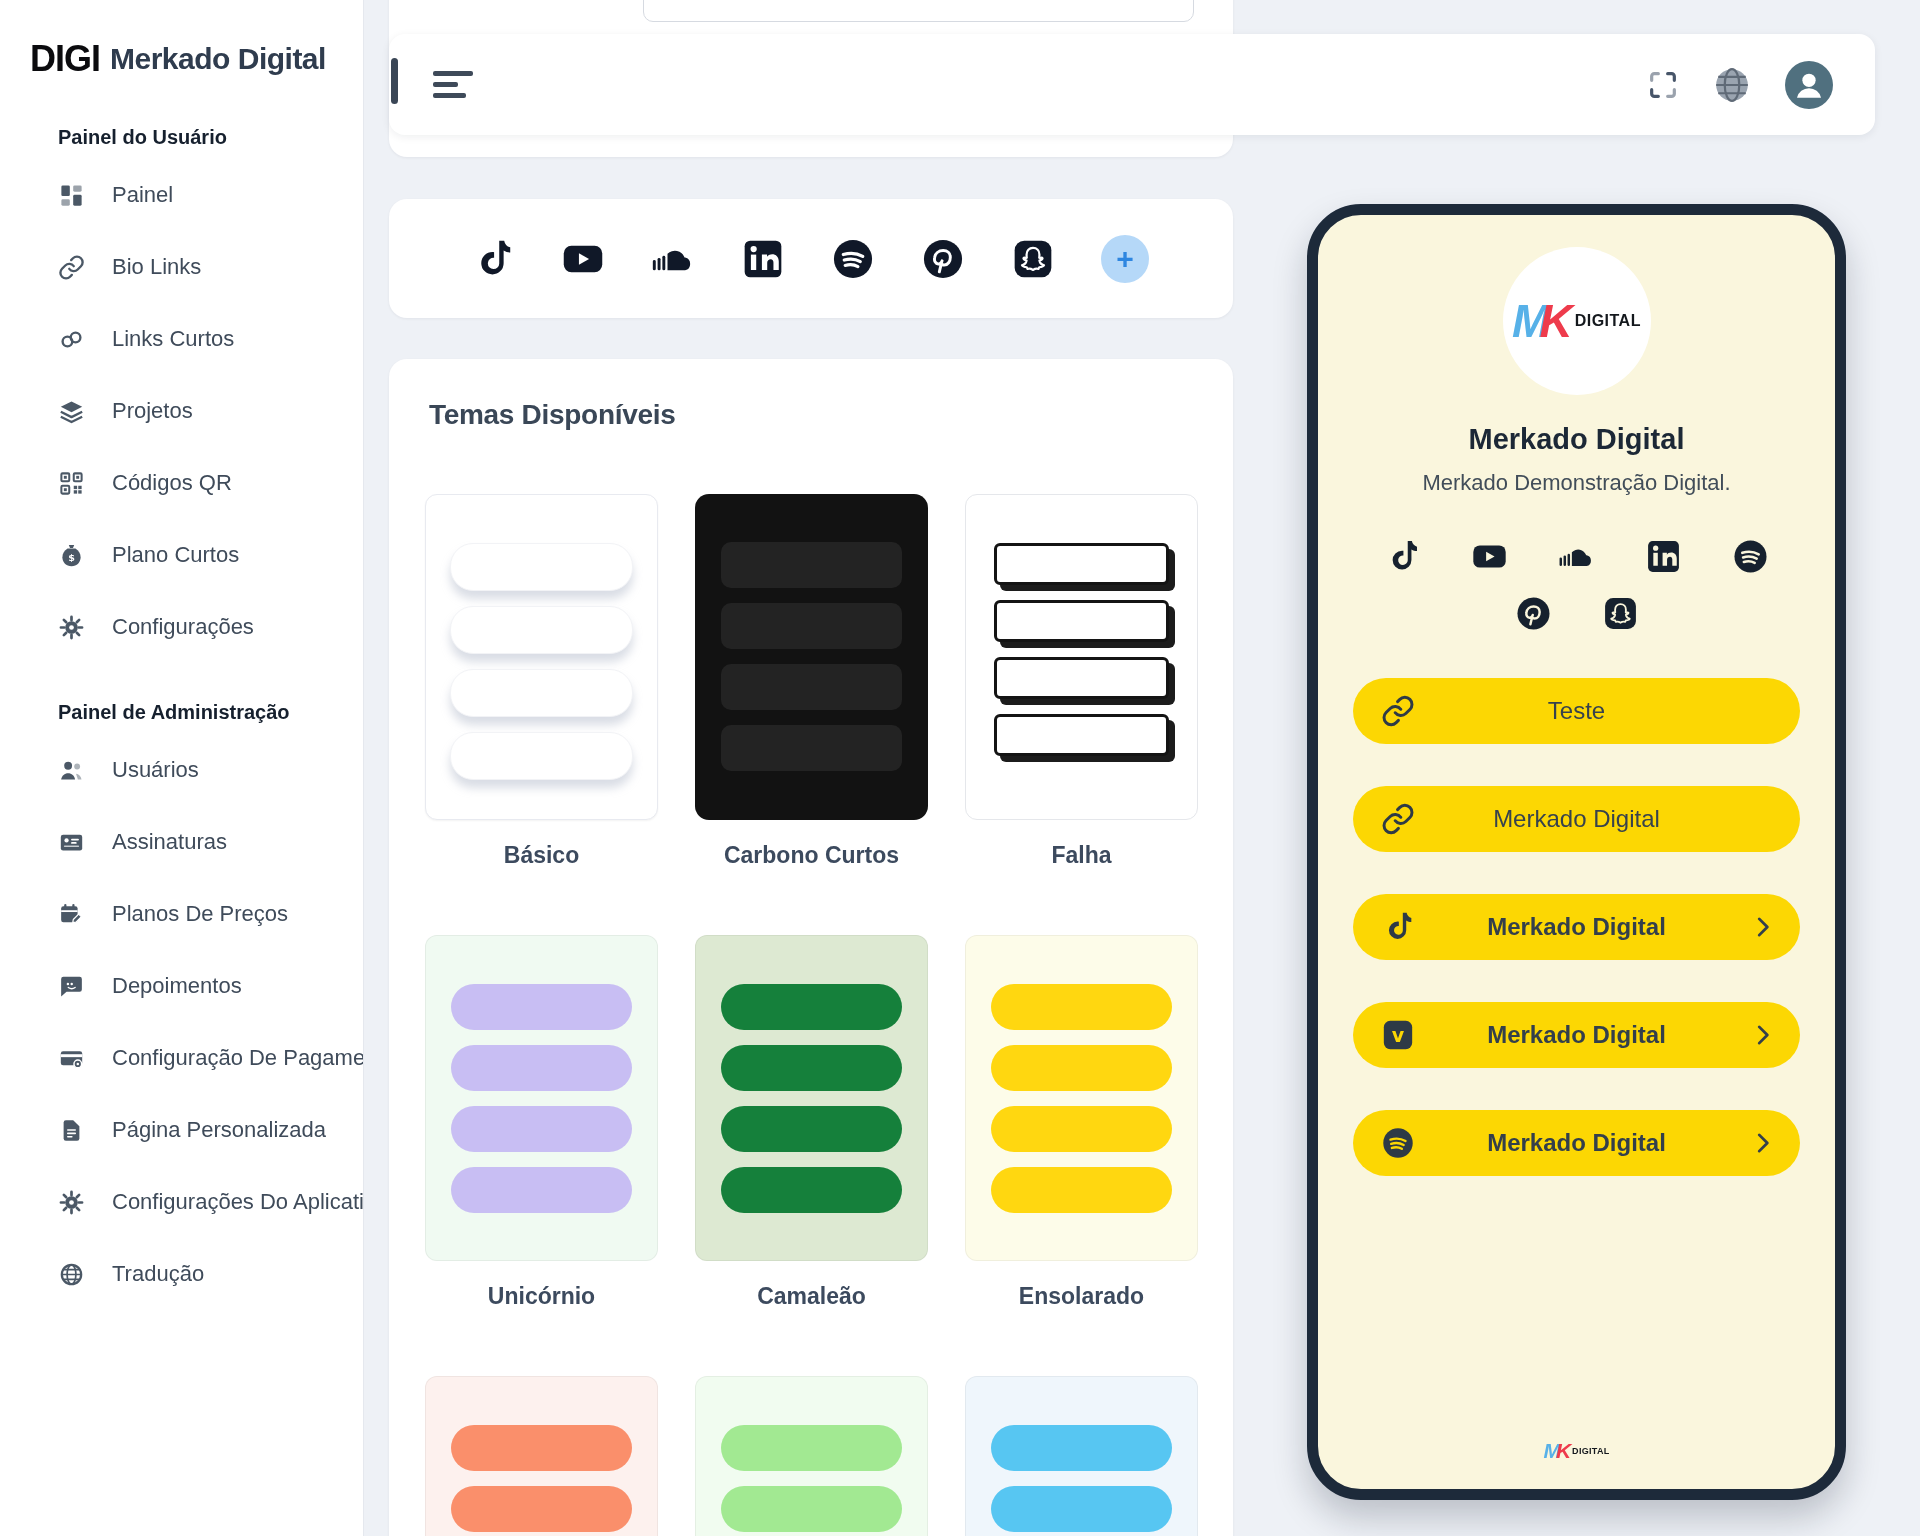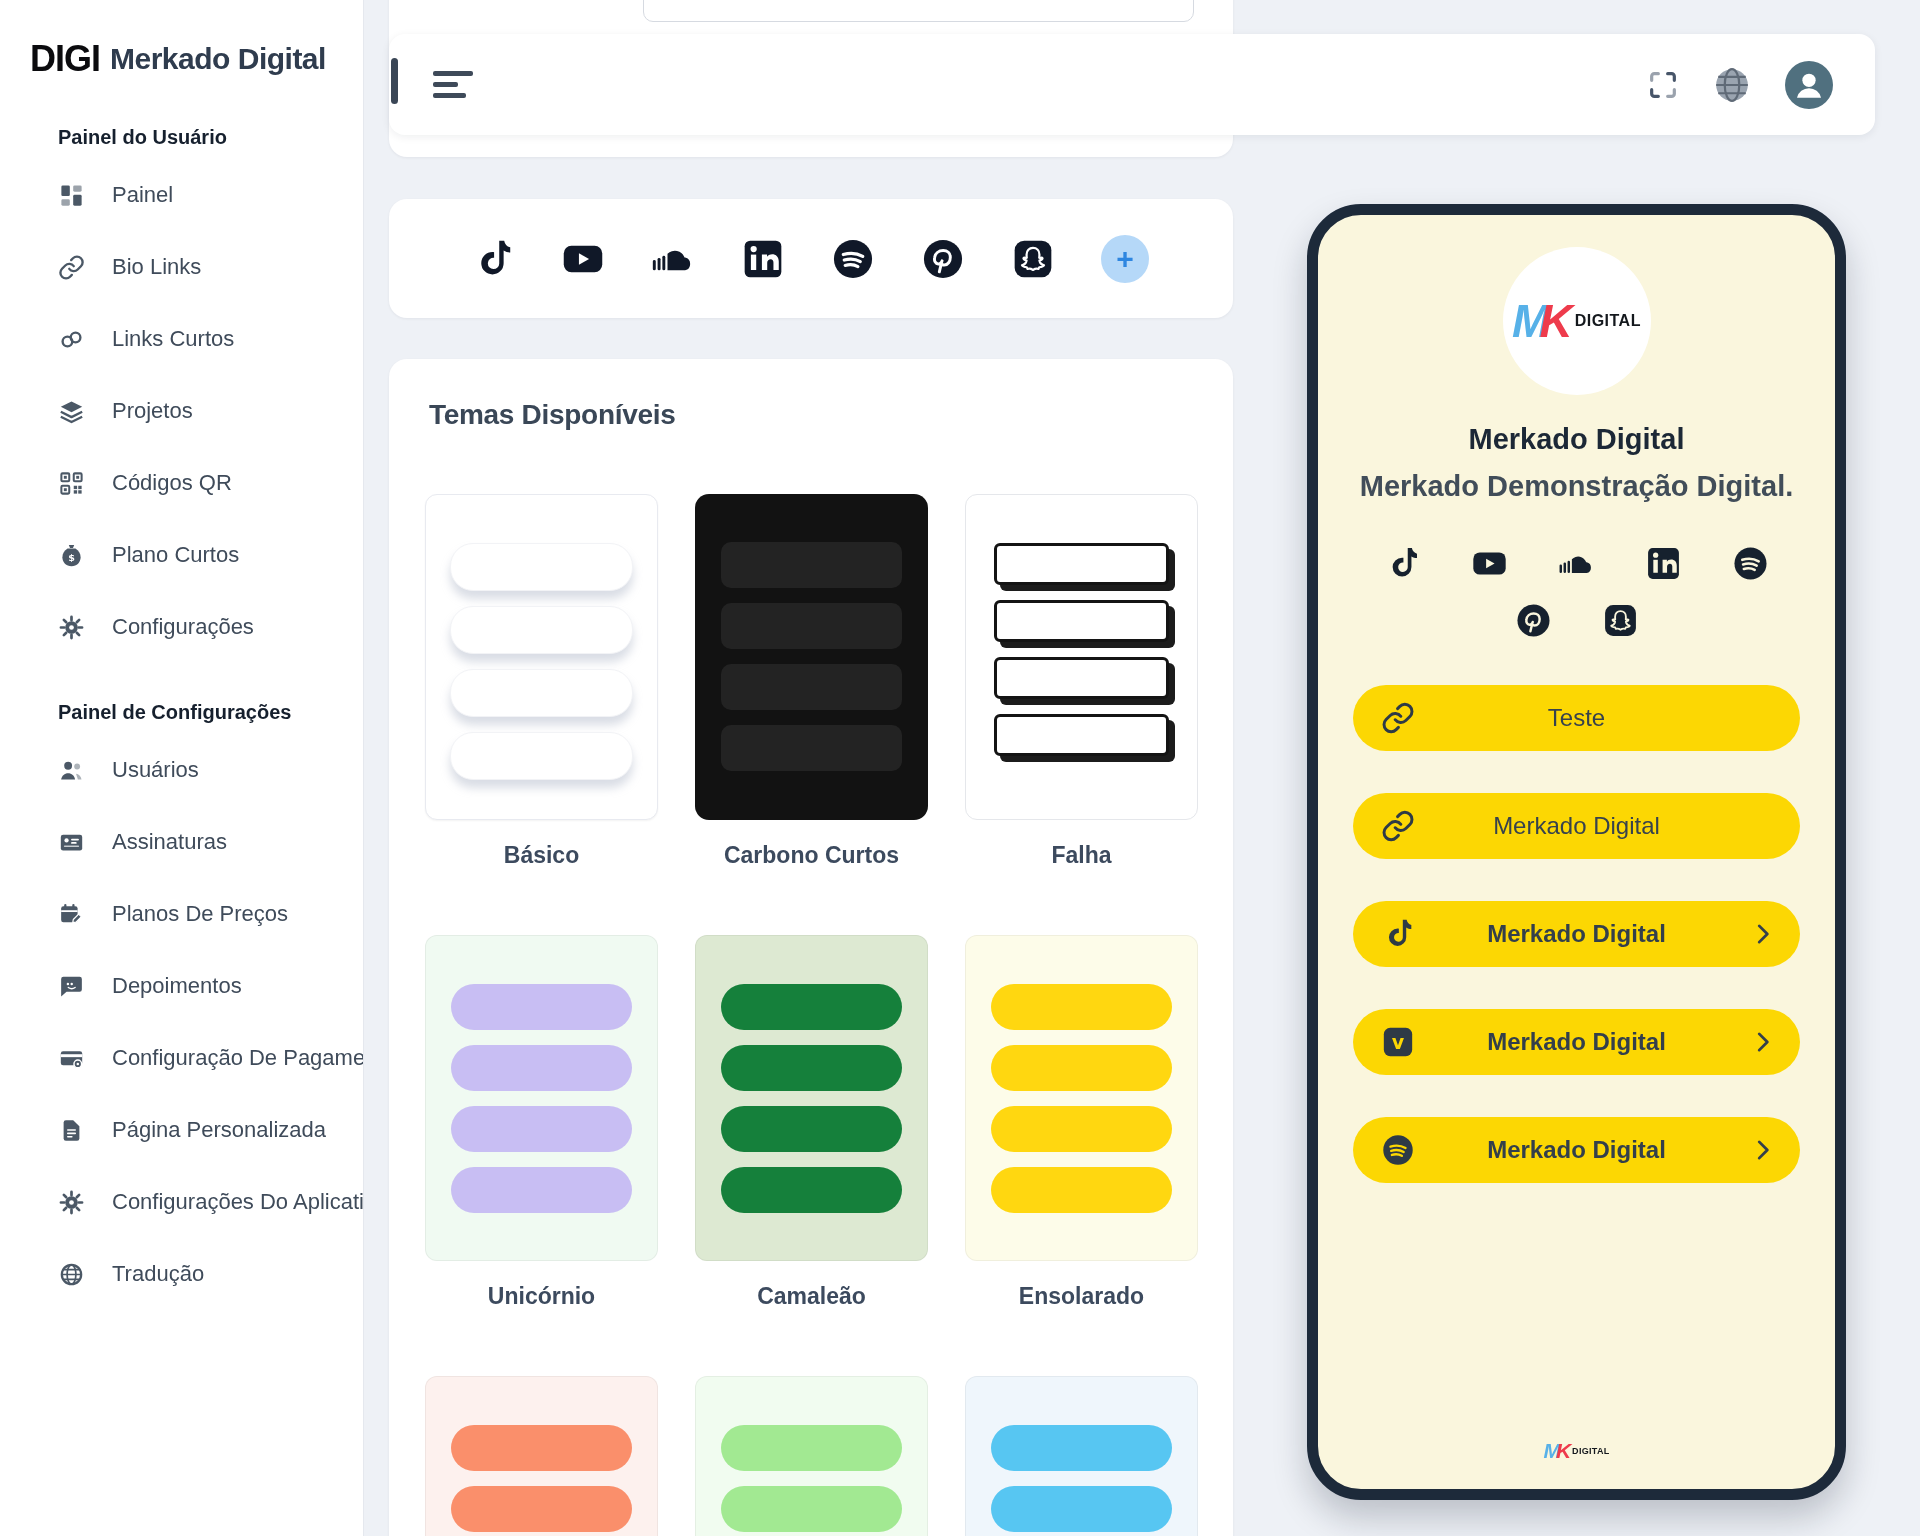--- a/index.html
+++ b/index.html
@@ -75,21 +75,21 @@
     border:11px solid #1d2a3a;border-radius:54px;box-shadow:0 18px 34px rgba(15,23,42,.22);
     display:flex;flex-direction:column;align-items:center;overflow:hidden;z-index:6;
   }
   .pavatar{width:148px;height:148px;border-radius:50%;background:#fff;margin-top:32px;
     display:flex;align-items:center;justify-content:center;flex:0 0 auto;}
   .mk{display:flex;align-items:center;}
   .mk-m{font-size:46px;font-weight:900;font-style:italic;color:#57b1e8;letter-spacing:-2px;}
   .mk-k{font-size:46px;font-weight:900;font-style:italic;color:#ee3b4c;margin-left:-9px;}
   .mk-rest{font-size:16px;font-weight:800;color:#14181d;letter-spacing:.5px;margin-left:2px;}
   .pname{margin-top:28px;font-size:29px;font-weight:700;color:#1c2836;}
-  .pbio{margin-top:14px;font-size:29px;color:#414d59;font-weight:bold;}
+  .pbio{margin-top:14px;font-size:22px;color:#414d59;}
   .picons{display:flex;gap:50px;margin-top:42px;}
   .picons.second{margin-top:20px;}
   .picons .soc{width:37px;height:37px;color:#16212e;}
   .pbuttons{width:100%;box-sizing:border-box;padding:46px 35px 0;}
   .pbtn{position:relative;height:66px;border-radius:33px;margin-bottom:42px;cursor:pointer;
     display:flex;align-items:center;justify-content:center;}
   .pbtn .pbtn-ic{position:absolute;left:28px;width:34px;height:34px;color:#2e3a46;}
   .pbtn-label{font-size:24px;color:#37424d;}
   .pbtn.bold .pbtn-label{font-weight:700;color:#333f4b;}
   .pbtn .chev{position:absolute;right:24px;width:26px;height:26px;color:#333f4b;}
@@ -322,21 +322,21 @@
       <span>Plano Curtos</span>
     </div>
     <div class="nav-item">
       <svg>
           <use href="#i-gear"></use>
         </svg>
       <span>Configurações</span>
     </div>
   </nav>
 
-  <div class="section-label second">Painel de Configurações</div>
+  <div class="section-label second">Painel de Administração</div>
   <nav>
     <div class="nav-item">
       <svg>
           <use href="#i-users"></use>
         </svg>
       <span>Usuários</span>
     </div>
     <div class="nav-item">
       <svg>
           <use href="#i-idcard"></use>

